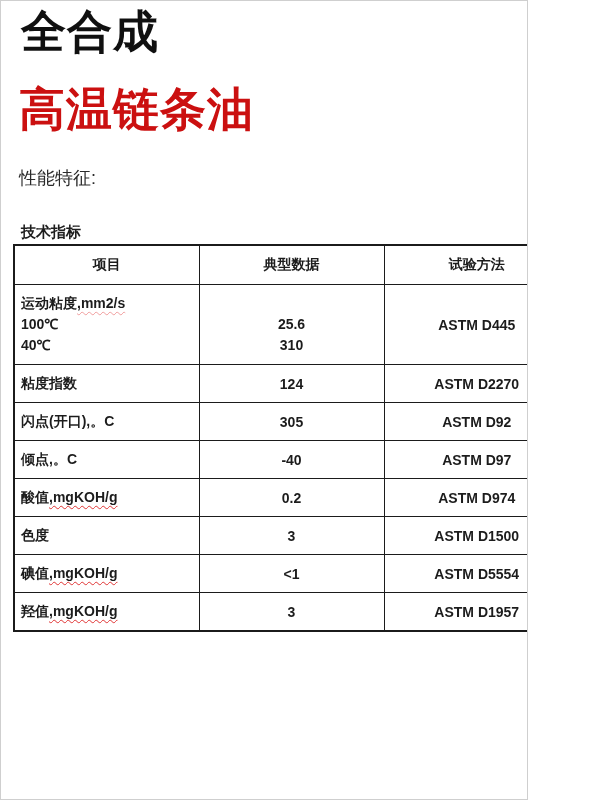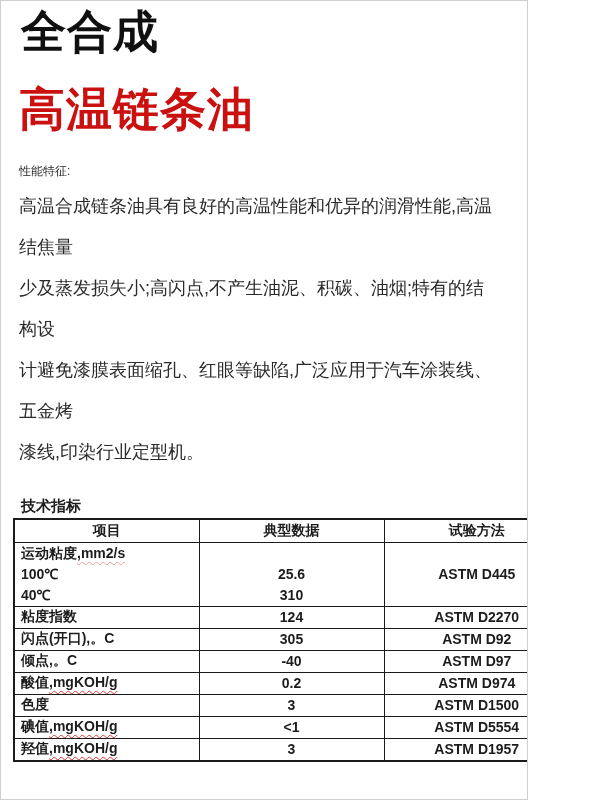--- a/index.html
+++ b/index.html
@@ -24,21 +24,21 @@
   .title-red {
     margin:27px 0 0 18px;
     font-size:46px;
     font-weight:bold;
     line-height:1.12;
     color:#cb1010;
     letter-spacing:1px;
   }
   .perf-label {
     margin:22px 30px 0 18px;
-    font-size:12px;
+    font-size:18px;
     line-height:2.3;
     color:#2a2a2a;
   }
   .para {
     margin:0 30px 0 18px;
     font-size:18px;
     line-height:2.28;
     color:#2a2a2a;
     white-space:pre-line;
   }
@@ -56,21 +56,21 @@
     table-layout:fixed;
   }
   .spec col.c1 { width:185px; }
   .spec col.c2 { width:185px; }
   .spec col.c3 { width:186px; }
   .spec th, .spec td {
     border:1.5px solid #1b1b1b;
     font-size:14px;
     font-weight:bold;
     color:#1c1c1c;
-    padding:0 4px;
+    padding:8px 4px;
     height:21px;
     overflow:hidden;
   }
   .spec th { text-align:center; height:22px; }
   .spec td.item { text-align:left; padding-left:6px; }
   .spec td.val, .spec td.method { text-align:center; }
   tr.visc td { vertical-align:top; }
   tr.visc td.method { vertical-align:middle; }
   .cline { line-height:21px; min-height:21px; }
   .sq {
@@ -91,24 +91,20 @@
 </head>
 <body>
 
 <div class="page">
 
   <div class="title-black">全合成</div>
   <div class="title-red">高温链条油</div>
 
   <div class="perf-label">性能特征:</div>
 
-  <div class="para">高温合成链条油具有良好的高温性能和优异的润滑性能,高温结焦量
-少及蒸发损失小;高闪点,不产生油泥、积碳、油烟;特有的结构设
-计避免漆膜表面缩孔、红眼等缺陷,广泛应用于汽车涂装线、五金烤
-漆线,印染行业定型机。</div>
 
   <div class="tech-label">技术指标</div>
 
   <table class="spec">
     <colgroup>
         <col class="c1">
         <col class="c2">
         <col class="c3">
       </colgroup>
     <tbody>

